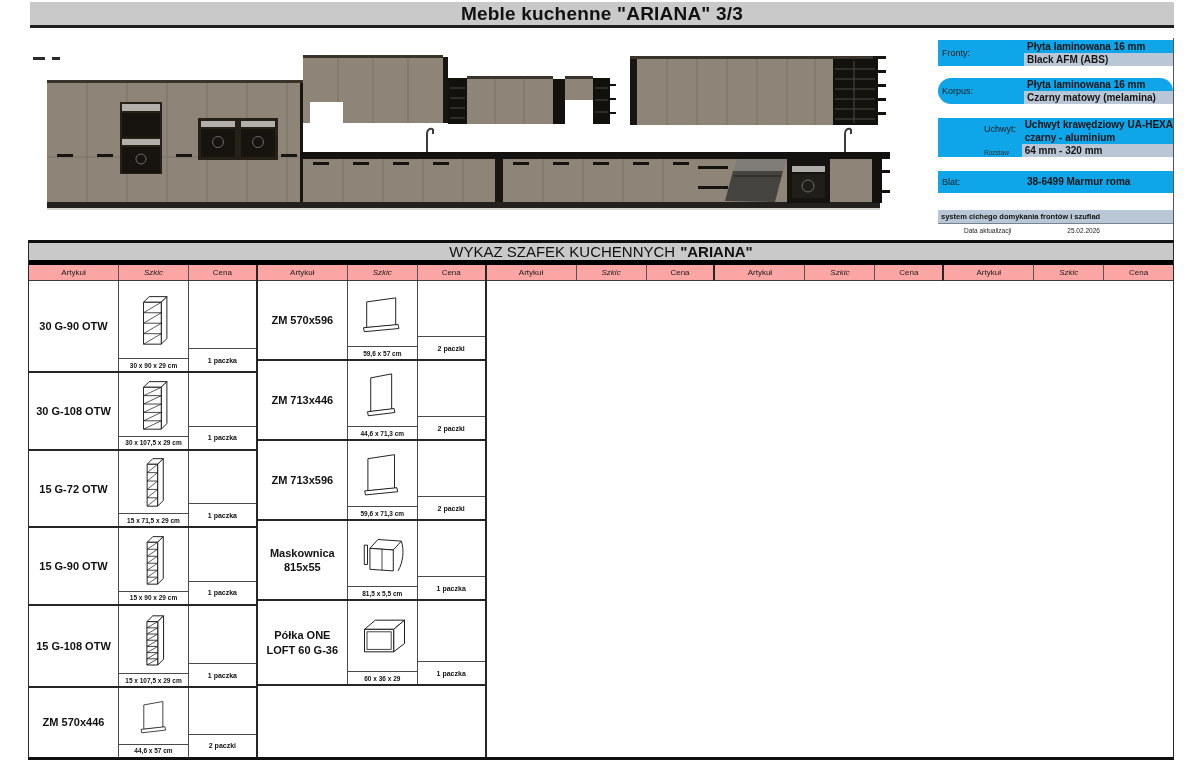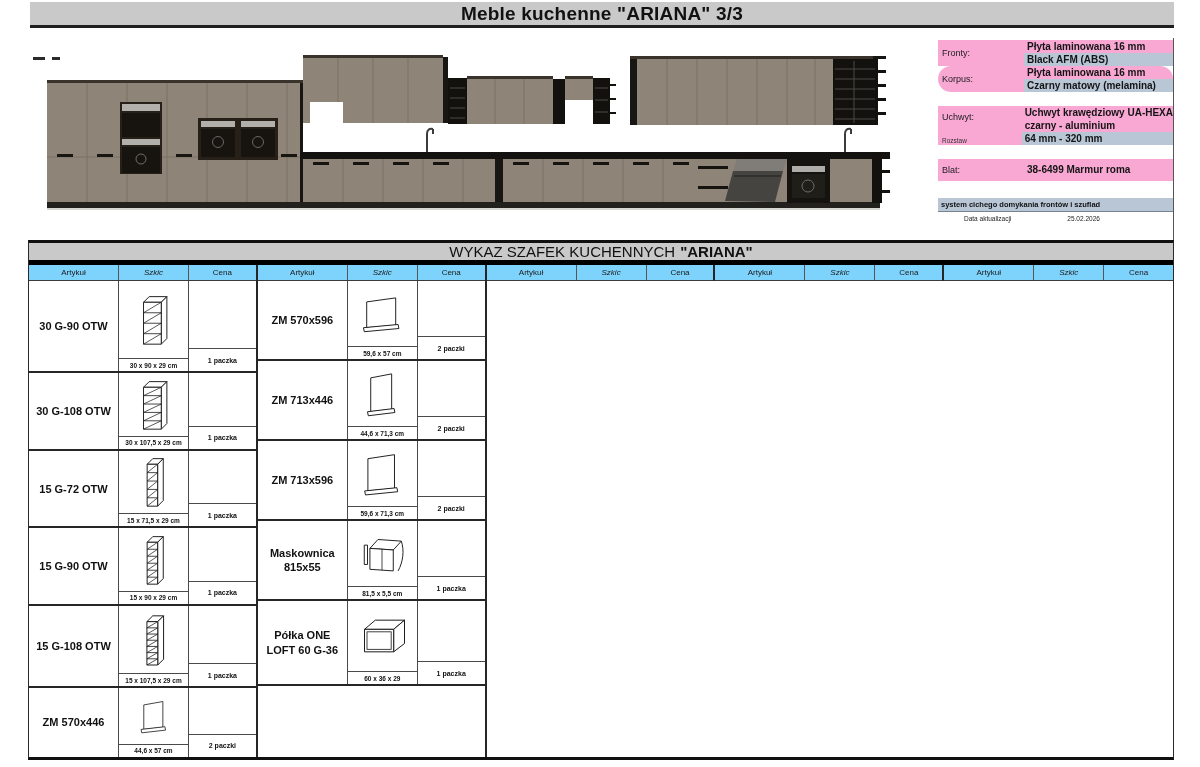--- a/index.html
+++ b/index.html
@@ -9,21 +9,21 @@
   
   .titlebar{position:absolute;left:30px;top:2px;width:1144px;height:23px;background:#c9c9c9;
     border-bottom:3px solid #1f1f1f;display:flex;align-items:center;justify-content:center;
     font-size:19px;font-weight:bold;letter-spacing:.2px;}
 
   
   .kitchen{position:absolute;left:30px;top:40px;width:860px;height:172px;}
 
   
   .specs{position:absolute;left:938px;top:38px;width:236px;height:202px;border-right:1px solid #555;box-sizing:border-box;}
-  .spec-block{position:relative;background:#f9a8d4;display:flex;justify-content:flex-end;}
+  .spec-block{position:relative;background:#0ea5e9;display:flex;justify-content:flex-end;}
   .spec-label-col{position:relative;width:86px;box-sizing:border-box;}
   .spec-label{position:absolute;left:4px;font-size:9px;color:#1c1c1c;}
   .spec-sublabel{position:absolute;left:4px;bottom:1px;font-size:6.5px;color:#333;}
   .spec-lines{flex:1;}
   .spec-line{font-weight:bold;font-size:10px;padding-left:3px;color:#141414;white-space:nowrap;}
   .spec-line.hl{background:#b9c6d6;}
   .spec-note{background:#b9c6d6;border-bottom:1px solid #75828f;height:13px;line-height:13px;
     font-weight:bold;font-size:7.5px;padding-left:3px;margin-top:17px;}
   .spec-date{height:12px;display:flex;align-items:center;font-size:6.5px;color:#222;}
   .spec-date .dl{margin-left:26px;}
@@ -31,21 +31,21 @@
 
   
   .catalog{position:absolute;left:28px;top:240px;width:1146px;height:520px;box-sizing:border-box;
     border-left:1px solid #2a2a2a;border-right:1px solid #2a2a2a;border-top:3px solid #101010;border-bottom:3px solid #101010;background:#fff;}
   .catalog-heading{height:22px;box-sizing:border-box;background:#c9c9c9;border-bottom:5px solid #000000;
     display:flex;align-items:center;justify-content:center;font-size:15px;}
   .catalog-heading b{margin-left:5px;}
   .tgroups{display:flex;height:492px;}
   .tgroup{width:20%;box-sizing:border-box;display:flex;flex-direction:column;}
   .tgroup.bordered{border-right:2px solid #262626;}
-  .thead{display:flex;height:16px;box-sizing:border-box;background:#7dd3fc;border-bottom:1px solid #3a3a3a;}
+  .thead{display:flex;height:16px;box-sizing:border-box;background:#fca5a5;border-bottom:1px solid #3a3a3a;}
   .thead.hborder{border-right:2px solid #262626;}
   .th{box-sizing:border-box;border-right:1px solid #555;display:flex;align-items:center;justify-content:center;
     font-size:8px;color:#1a1a1a;}
   .th.c-art{width:90px;}
   .th.c-szkic{width:70px;font-style:italic;}
   .th.c-cena{flex:1;border-right:none;}
   .trow{display:flex;box-sizing:border-box;border-bottom:2px solid #262626;background:#fff;}
   .trow.no-bb{border-bottom:none;}
   .cell-art{width:90px;box-sizing:border-box;border-right:1px solid #4a4a4a;display:flex;align-items:center;
     justify-content:center;text-align:center;font-weight:bold;font-size:11px;line-height:1.3;padding:0 2px;}
@@ -255,30 +255,30 @@
   <div class="specs" id="specs">
       <div class="spec-block" style="margin-top: 2px;">
         <div class="spec-label-col">
           <span class="spec-label" style="top: 50%; transform: translateY(-50%);">Fronty:</span>
         </div>
         <div class="spec-lines">
           <div class="spec-line" style="height: 13px; line-height: 13px;">Płyta laminowana 16 mm</div>
           <div class="spec-line hl" style="height: 13px; line-height: 13px;">Black AFM (ABS)</div>
         </div>
       </div>
-      <div class="spec-block" style=" border-radius: 13px;">
+      <div class="spec-block" style="margin-top: 12px; border-radius: 13px;">
         <div class="spec-label-col">
           <span class="spec-label" style="top: 50%; transform: translateY(-50%);">Korpus:</span>
         </div>
         <div class="spec-lines">
           <div class="spec-line" style="height: 13px; line-height: 13px;">Płyta laminowana 16 mm</div>
           <div class="spec-line hl" style="height: 13px; line-height: 13px;">Czarny matowy (melamina)</div>
         </div>
       </div>
-      <div class="spec-block" style="margin-top: 14px;">
+      <div class="spec-block" style="margin-top: 14px; padding-left: 42px;">
         <div class="spec-label-col">
           <span class="spec-label" style="top: 6px;">Uchwyt:</span>
           <span class="spec-sublabel">Rozstaw</span>
         </div>
         <div class="spec-lines">
           <div class="spec-line" style="height: 13px; line-height: 13px;">Uchwyt krawędziowy UA-HEXA</div>
           <div class="spec-line" style="height: 13px; line-height: 13px;">czarny - aluminium</div>
           <div class="spec-line hl" style="height: 13px; line-height: 13px;">64 mm - 320 mm</div>
         </div>
       </div>

